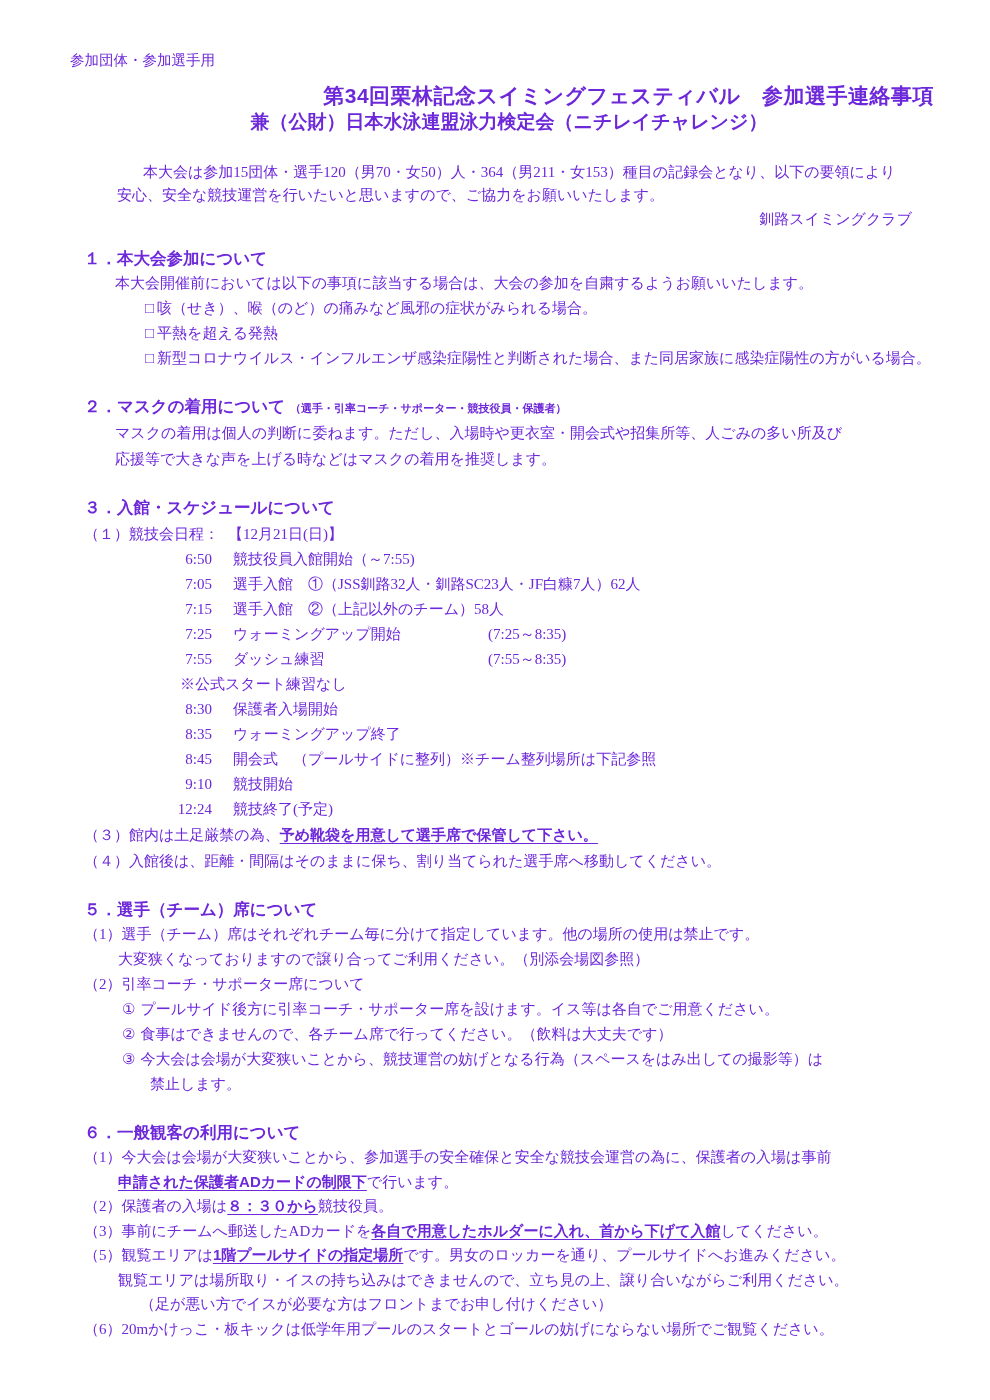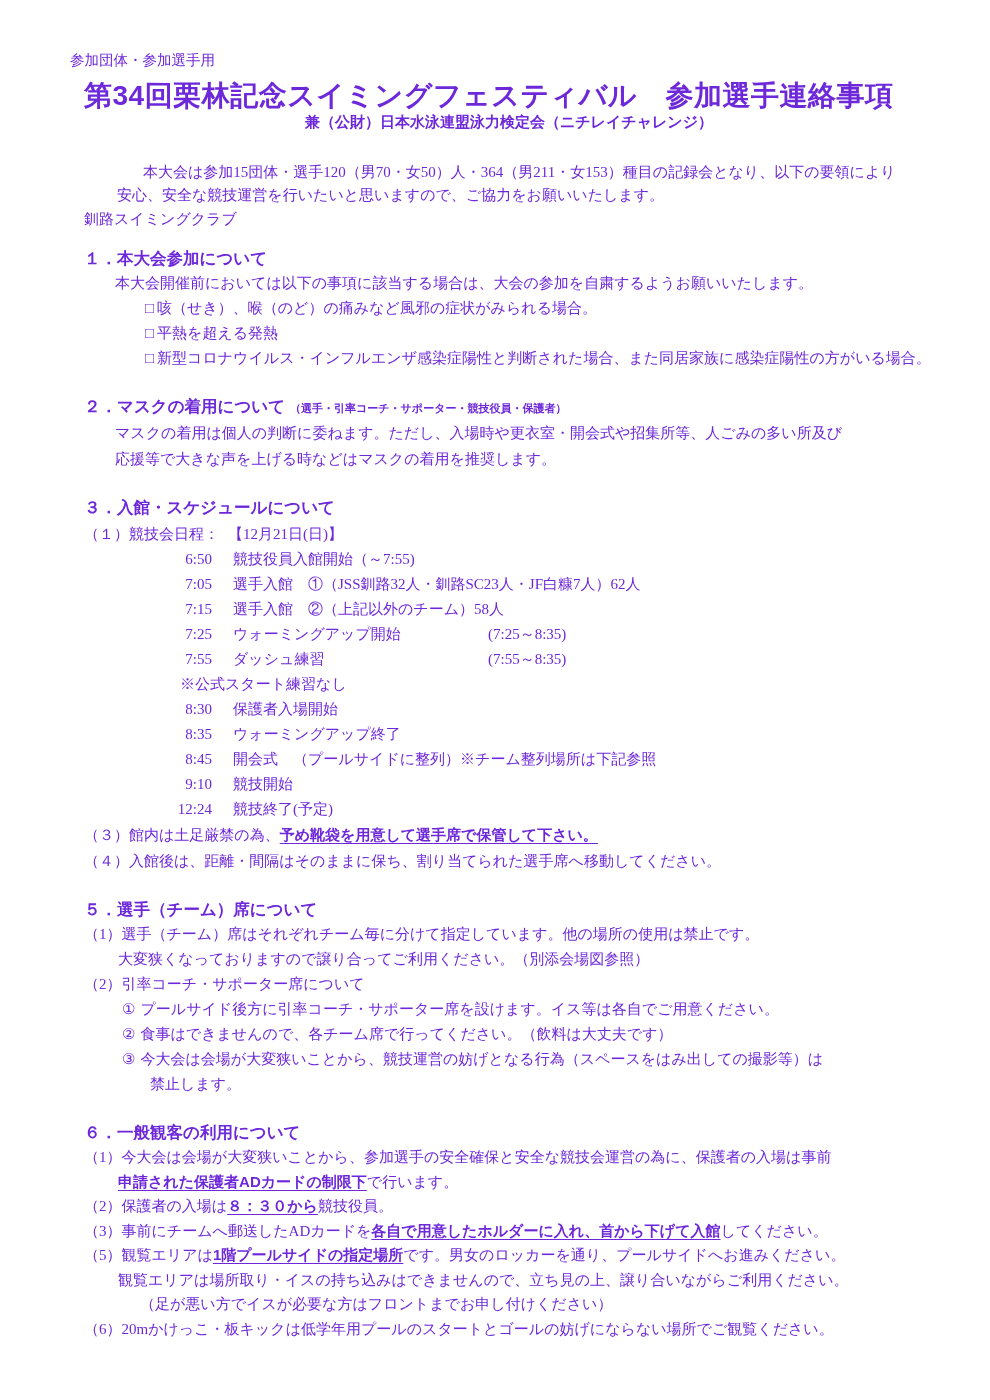--- a/index.html
+++ b/index.html
@@ -12,27 +12,27 @@
     padding:50px 56px 0 70px;
     font-family:"Liberation Serif","DejaVu Serif",serif;
     font-size:15px;
     overflow:hidden;
   }
   .content { margin-left:14px; }
   .gothic { font-family:"Liberation Sans","DejaVu Sans",sans-serif; font-weight:bold; }
 
   .audience { font-size:14.5px; line-height:20px; }
 
-  .title { text-align:left; font-size:28px; line-height:28px; margin-top:12px; letter-spacing:.5px; }
-  .subtitle { text-align:center; font-size:15px; line-height:23px; }
+  .title { text-align:right; font-size:21px; line-height:28px; margin-top:12px; letter-spacing:.5px; }
+  .subtitle { text-align:center; font-size:19px; line-height:23px; }
 
   .intro { margin-top:28px; line-height:23px; }
   .intro-l1 { padding-left:59px; }
   .intro-l2 { padding-left:33px; }
-  .organizer { padding-right:22px; line-height:23px; margin-top:1px; }
+  .organizer { text-align:right; padding-right:22px; line-height:23px; margin-top:1px; }
 
   .sec-h { font-size:16.5px; line-height:26px; margin-top:22px; }
   .sec-h.first { margin-top:14px; }
   .sec-h .hnote { font-size:11px; margin-left:5px; }
 
   .lead { padding-left:31px; line-height:25px; }
   .chk  { padding-left:61px; line-height:25px; }
   .chk .box { margin-right:3px; }
 
   .body-l { padding-left:31px; line-height:25.5px; }

